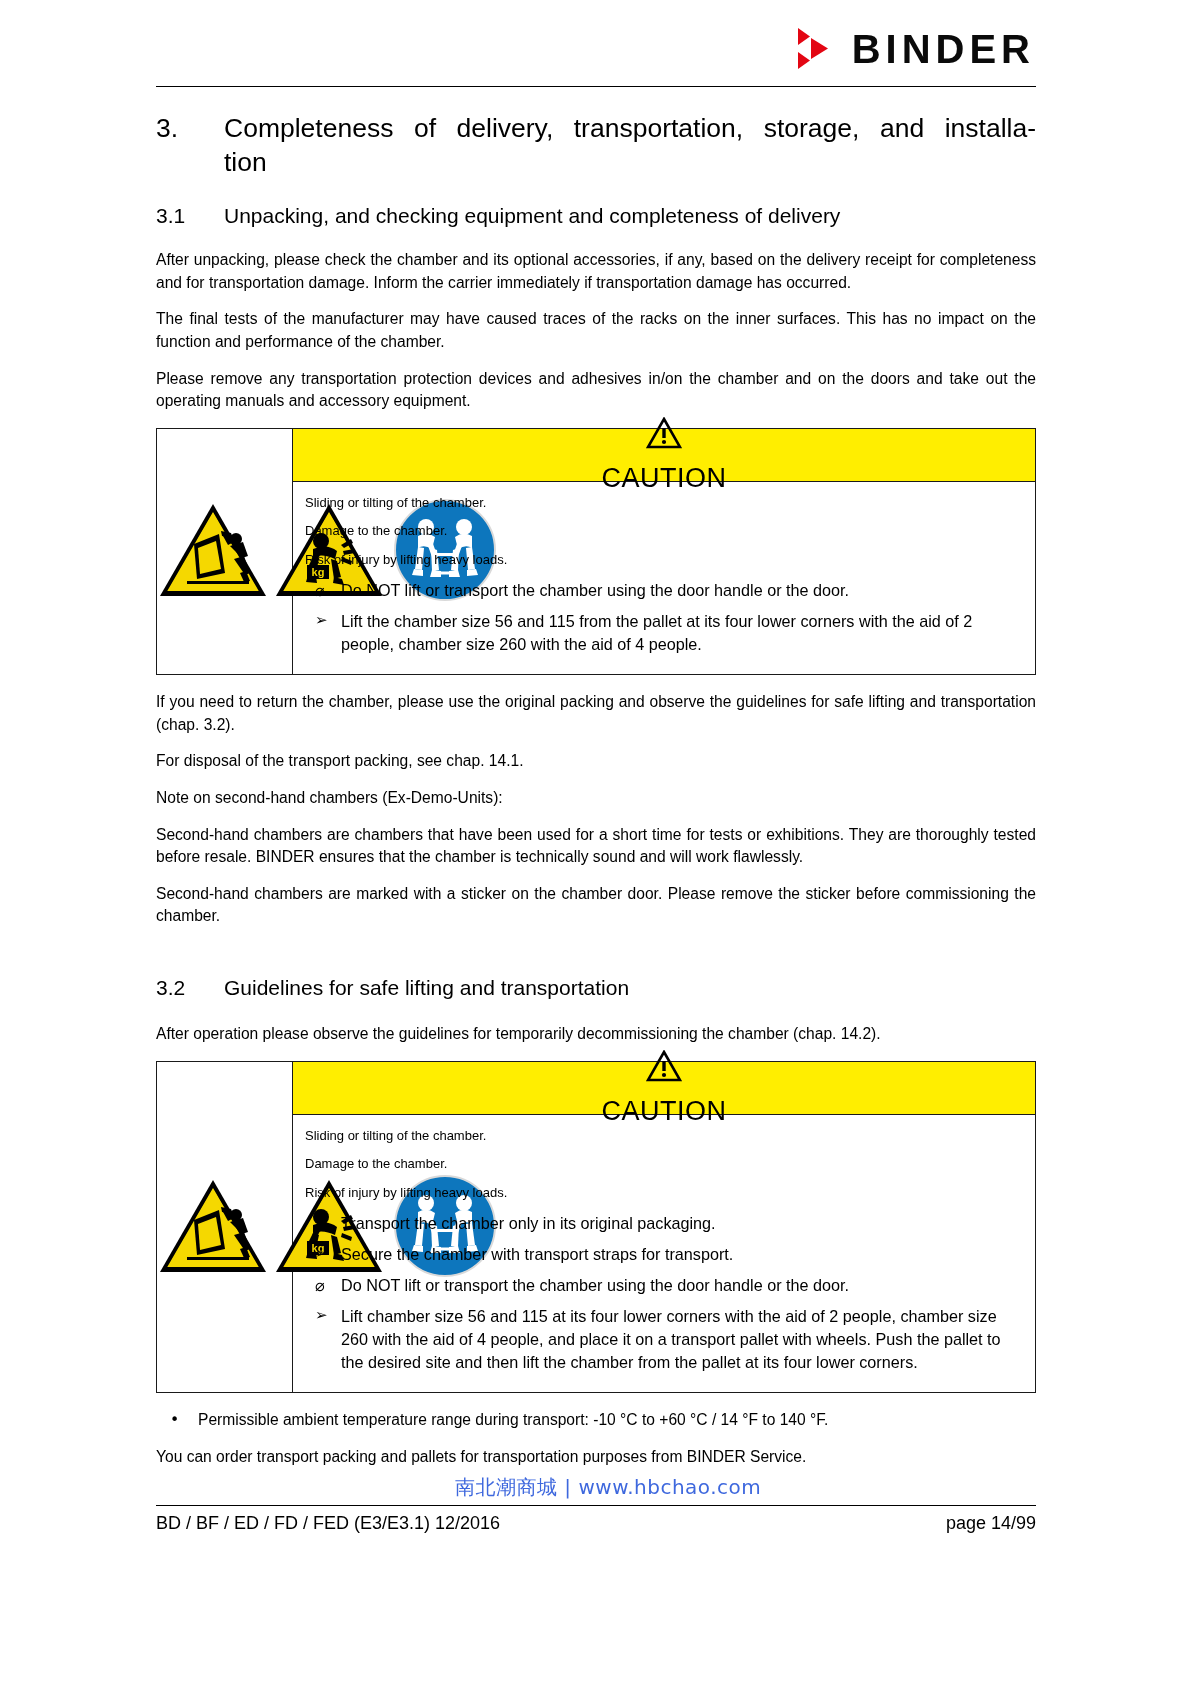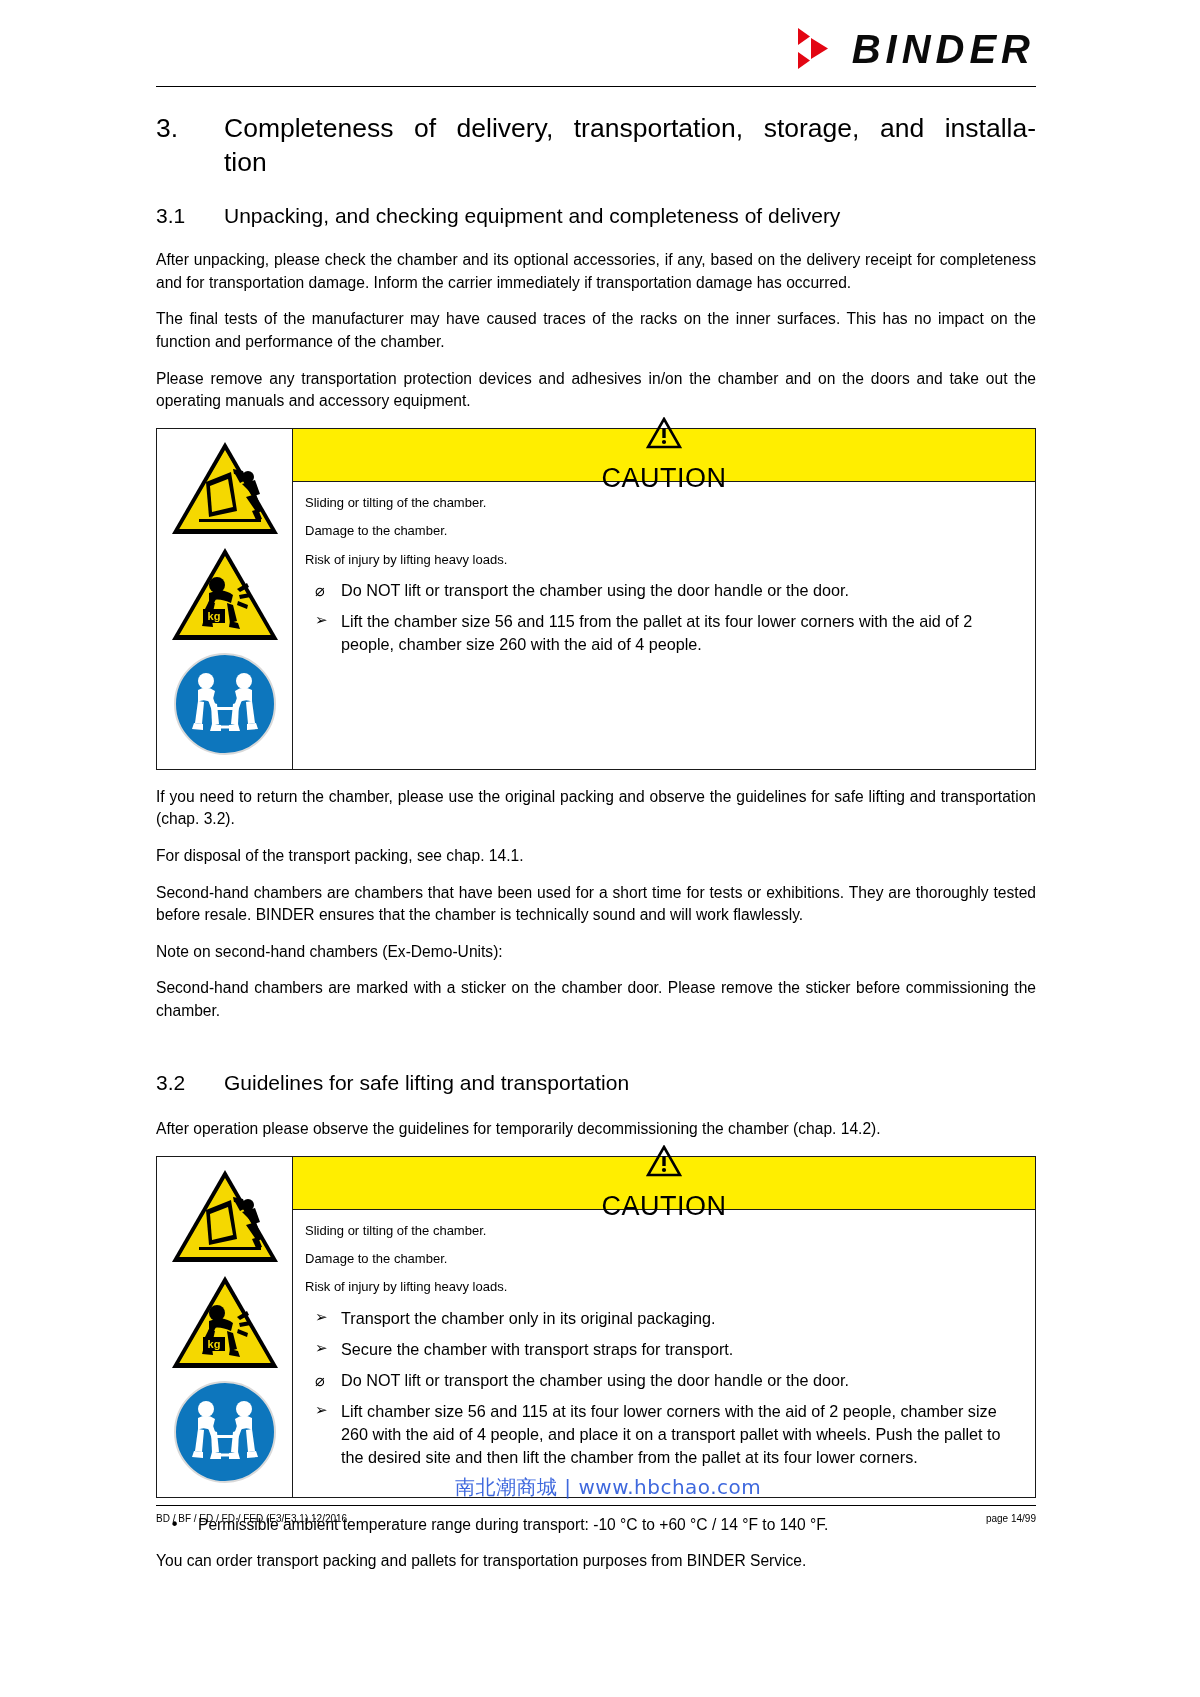--- a/index.html
+++ b/index.html
@@ -31,21 +31,20 @@
     width: 1200px;
     height: 92px;
   }
   .logo {
     position: absolute;
     right: 165px;
     top: 28px;
     display: flex;
     align-items: center;
     gap: 14px;
-    font-style: italic;
   }
   .logo-mark {
     width: 40px;
     height: 42px;
     position: relative;
   }
   .logo-word {
     font-family: "Liberation Sans", sans-serif;
     font-size: 40px;
     font-weight: bold;
@@ -116,21 +115,21 @@
     border: 1px solid #1a1a1a;
     display: flex;
     margin: 15px 0 16px 0;
     background: #ffffff;
   }
   .pictos {
     width: 135px;
     flex: 0 0 135px;
     border-right: 1px solid #1a1a1a;
     display: flex;
-    flex-direction: column;
+    flex-direction: row;
     align-items: center;
     justify-content: flex-start;
     padding: 10px 0 8px 0;
     gap: 4px;
   }
   .picto { display: block; }
   .caution-right {
     flex: 1;
     display: flex;
     flex-direction: column;
@@ -209,21 +208,21 @@
     height: 1px;
     background: #000000;
   }
   .footer {
     position: absolute;
     left: 156px;
     top: 1513px;
     width: 880px;
     display: flex;
     justify-content: space-between;
-    font-size: 10px;
+    font-size: 18px;
   }
 </style>
 </head>
 <body>
 
 <div class="page">
 
   <div class="header">
     <div class="logo">
       <div class="logo-mark">
@@ -351,22 +350,22 @@
           <div class="cbullet">
             <span class="mark arrow">➢</span>
             <span class="txt">Lift the chamber size 56 and 115 from the pallet at its four lower corners with the aid of 2 people, chamber size 260 with the aid of 4 people.</span>
           </div>
         </div>
       </div>
     </div>
 
     <p class="body">If you need to return the chamber, please use the original packing and observe the guidelines for safe lifting and transportation (chap. 3.2).</p>
     <p class="body">For disposal of the transport packing, see chap. 14.1.</p>
+    <p class="body">Note on second-hand chambers (Ex-Demo-Units):</p>
     <p class="body">Second-hand chambers are chambers that have been used for a short time for tests or exhibitions. They are thoroughly tested before resale. BINDER ensures that the chamber is technically sound and will work flawlessly.</p>
-    <p class="body">Note on second-hand chambers (Ex-Demo-Units):</p>
     <p class="body">Second-hand chambers are marked with a sticker on the chamber door. Please remove the sticker before commissioning the chamber.</p>
 
     <h2 class="section spaced">
       <span class="num">3.2</span>
       <span class="txt">Guidelines for safe lifting and transportation</span>
     </h2>
 
     <p class="body">After operation please observe the guidelines for temporarily decommissioning the chamber (chap. 14.2).</p>
 
     <div class="caution-box">

